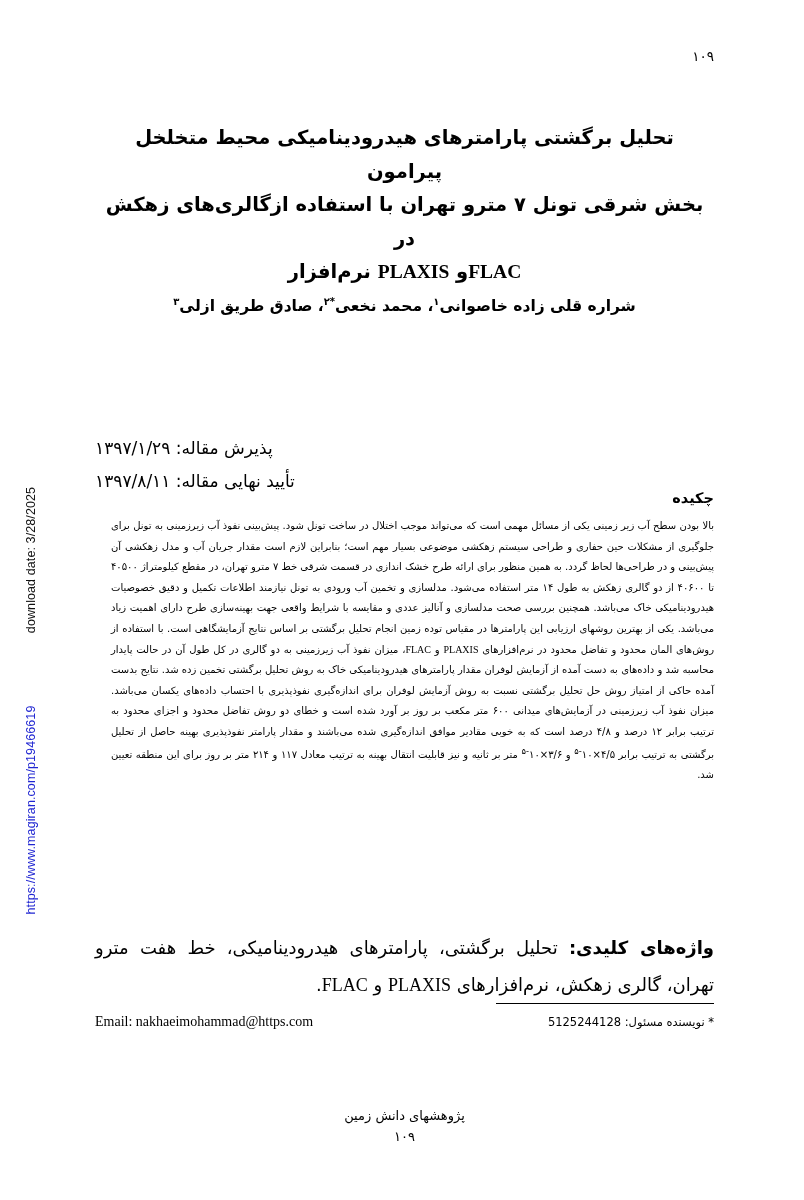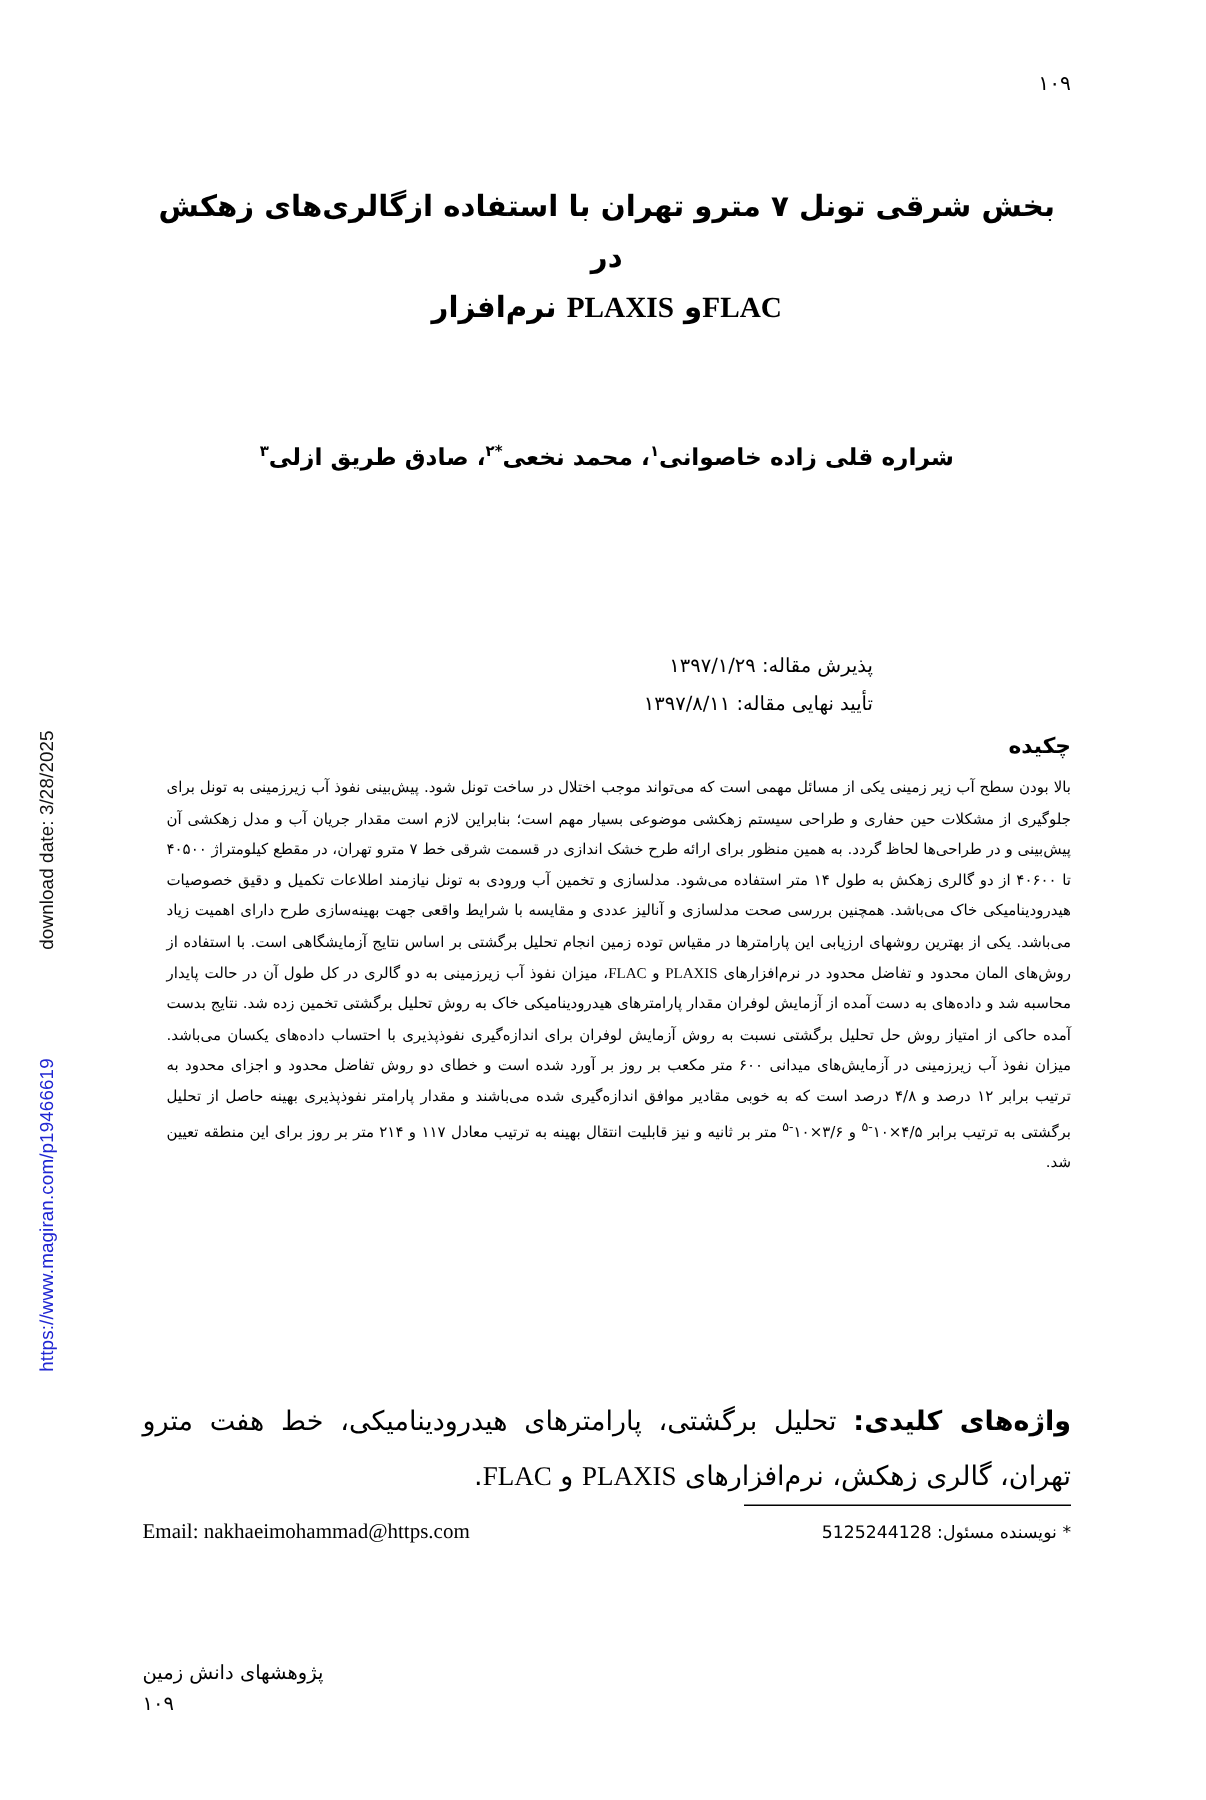--- a/index.html
+++ b/index.html
@@ -122,22 +122,22 @@
   }
   .affils div { white-space: nowrap; }
 
   
   .dates {
     position: absolute;
     top: 432px;
     left: 0;
     right: 0;
     direction: rtl;
-    text-align: right;
-    font-size: 13px;
+    text-align: left;
+    font-size: 17px;
     line-height: 1.95;
     font-family: "DejaVu Sans", sans-serif;
     padding-right: 132px;
   }
   .dates div { white-space: nowrap; }
 
   
   .abs-head {
     position: absolute;
     top: 490px;
@@ -218,21 +218,21 @@
     white-space: nowrap;
     padding-right: 22px;
   }
 
   
   .footer {
     position: absolute;
     bottom: 52px;
     left: 0;
     right: 0;
-    text-align: left;
+    text-align: center;
     direction: rtl;
     font-size: 13px;
     line-height: 1.6;
     font-family: "DejaVu Sans", sans-serif;
   }
 </style>
 </head>
 <body>
 
 <div class="page">
@@ -242,20 +242,21 @@
     <div class="side-text side-link">https://www.magiran.com/p19466619</div>
   </div>
 
   <div class="content">
 
     <div class="runhead">
       <span class="folio">۱۰۹</span>
     </div>
 
     <h1 class="title-block">
+      <div>تحلیل برگشتی پارامترهای هیدرودینامیکی محیط متخلخل پیرامون</div>
       <div>بخش شرقی تونل ۷ مترو تهران با استفاده ازگالری‌های زهکش در</div>
       <div><span class="ltr-run">FLAC</span><span>و</span> <span class="ltr-run">PLAXIS</span> <span>نرم‌افزار</span></div>
     </h1>
 
     <div class="authors"><span>شراره قلی زاده خاصوانی</span><sup>۱</sup><span>، </span><span>محمد نخعی</span><sup>*۲</sup><span>، </span><span>صادق طریق ازلی</span><sup>۳</sup></div>
 
 
     <div class="dates">
       <div>پذیرش مقاله: ۱۳۹۷/۱/۲۹</div>
       <div>تأیید نهایی مقاله: ۱۳۹۷/۸/۱۱</div>

